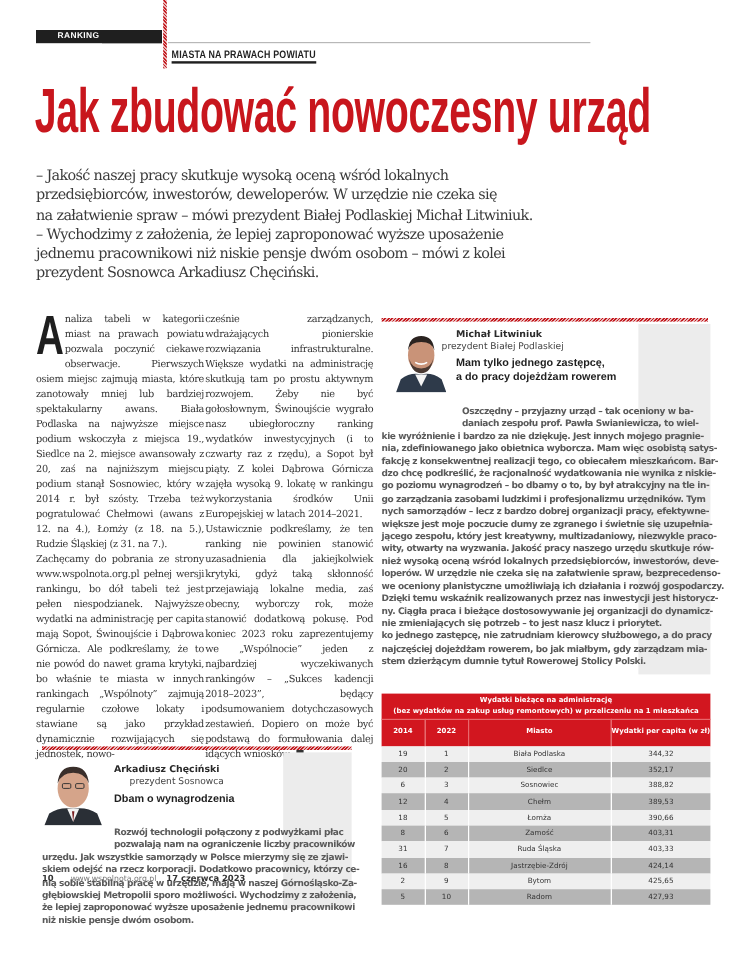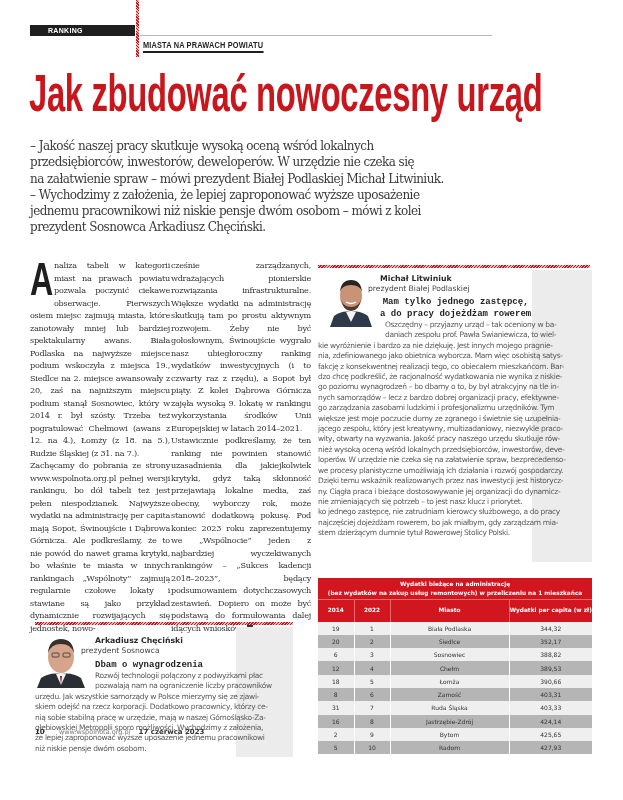--- a/index.html
+++ b/index.html
@@ -58,25 +58,25 @@
     position: absolute; height: 3px;
     background: repeating-linear-gradient(135deg, #c41a1f 0 1px, #e8b8b9 1px 2px);
   }
   .gray-block { position: absolute; background: #ececec; }
   .person-photo { position: absolute; border-radius: 50% 50% 0 0; overflow: hidden; }
   .sidebar-name {
     position: absolute; font-family: "DejaVu Sans", sans-serif; font-weight: bold; font-size: 7.8px; color: #2a2a2a;
   }
   .sidebar-role { position: absolute; font-family: "DejaVu Sans", sans-serif; font-size: 7.6px; color: #444; }
   .sidebar-heading {
-    position: absolute; font-family: Liberation Mono, monospace; font-weight: bold; font-size: 9px; color: #1f1f1f; line-height: 12px; text-align: center;
+    position: absolute; font-family: Liberation Sans, sans-serif; font-weight: bold; font-size: 9px; color: #1f1f1f; line-height: 12px;
   }
   .sidebar-text {
     position: absolute; font-family: "DejaVu Sans", sans-serif; font-size: 7.5px; line-height: 10.4px; color: #5a5a5a;
-    letter-spacing: -0.35px; font-weight: 400;
+    letter-spacing: -0.35px; font-weight: 700; margin-top: 18px;
   }
   .sidebar-text p { white-space: nowrap; }
 
   
   .data-table { position: absolute; left: 318px; top: 578px; width: 274px; border-collapse: collapse;
     font-family: "DejaVu Sans", sans-serif; font-size: 6px; color: #333; }
   .table-caption {
     background: #d2161f; color: #fff; text-align: center; font-weight: bold; font-size: 5.8px; line-height: 8.5px;
     padding: 2px 0 2px;
   }
@@ -143,28 +143,28 @@
   <div>a do pracy dojeżdżam rowerem</div>
 </div>
 <div class="sidebar-text" style="left:318px; top:320px;">
   <p style="padding-left:67px">Oszczędny – przyjazny urząd – tak oceniony w ba-</p>
   <p style="padding-left:67px">daniach zespołu prof. Pawła Swianiewicza, to wiel-</p>
   <p>kie wyróżnienie i bardzo za nie dziękuję. Jest innych mojego pragnie-</p>
   <p>nia, zdefiniowanego jako obietnica wyborcza. Mam więc osobistą satys-</p>
   <p>fakcję z konsekwentnej realizacji tego, co obiecałem mieszkańcom. Bar-</p>
   <p>dzo chcę podkreślić, że racjonalność wydatkowania nie wynika z niskie-</p>
   <p>go poziomu wynagrodzeń – bo dbamy o to, by był atrakcyjny na tle in-</p>
+  <p>go zarządzania zasobami ludzkimi i profesjonalizmu urzędników. Tym</p>
   <p>nych samorządów – lecz z bardzo dobrej organizacji pracy, efektywne-</p>
-  <p>go zarządzania zasobami ludzkimi i profesjonalizmu urzędników. Tym</p>
   <p>większe jest moje poczucie dumy ze zgranego i świetnie się uzupełnia-</p>
   <p>jącego zespołu, który jest kreatywny, multizadaniowy, niezwykle praco-</p>
   <p>wity, otwarty na wyzwania. Jakość pracy naszego urzędu skutkuje rów-</p>
   <p>nież wysoką oceną wśród lokalnych przedsiębiorców, inwestorów, deve-</p>
   <p>loperów. W urzędzie nie czeka się na załatwienie spraw, bezprecedenso-</p>
-  <p>we procesy planistyczne umożliwiają ich działania i rozwój gospodarczy.</p>
+  <p>we oceniony planistyczne umożliwiają ich działania i rozwój gospodarczy.</p>
   <p>Dzięki temu wskaźnik realizowanych przez nas inwestycji jest historycz-</p>
   <p>ny. Ciągła praca i bieżące dostosowywanie jej organizacji do dynamicz-</p>
   <p>nie zmieniających się potrzeb – to jest nasz klucz i priorytet.</p>
   <p>ko jednego zastępcę, nie zatrudniam kierowcy służbowego, a do pracy</p>
   <p>najczęściej dojeżdżam rowerem, bo jak miałbym, gdy zarządzam mia-</p>
   <p>stem dzierżącym dumnie tytuł Rowerowej Stolicy Polski.</p>
 </div>
 
 <table class="data-table">
   <thead>
@@ -253,21 +253,21 @@
     <path d="M2 55 L6 45 Q15 39 26 41 Q37 39 46 45 L50 55 Z" fill="#2a2f36"></path>
     <path d="M21 41 L26 52 L31 41 Z" fill="#f2f2f2"></path>
     <path d="M25 43 L26 52 L27 43 Z" fill="#7a1f22"></path>
     <ellipse cx="26" cy="24" rx="13" ry="16" fill="#d5a48a"></ellipse>
     <path d="M13 20 Q14 6 26 6 Q38 6 39 20 Q36 11 26 11 Q16 11 13 20 Z" fill="#3a2f2b"></path>
     <rect x="17" y="20" width="7" height="4" rx="1" fill="none" stroke="#333" stroke-width="0.8"></rect>
     <rect x="28" y="20" width="7" height="4" rx="1" fill="none" stroke="#333" stroke-width="0.8"></rect>
   </svg>
 </div>
 <div class="sidebar-name" style="left:95px; top:636px;">Arkadiusz Chęciński</div>
-<div class="sidebar-role" style="left:81px; top:646px;">prezydent Sosnowca</div>
+<div class="sidebar-role" style="left:108px; top:646px;">prezydent Sosnowca</div>
 <div class="sidebar-heading" style="left:95px; top:659px;">Dbam o wynagrodzenia</div>
 <div class="sidebar-text" style="left:35px; top:671px;">
   <p style="padding-left:60px">Rozwój technologii połączony z podwyżkami płac</p>
   <p style="padding-left:60px">pozwalają nam na ograniczenie liczby pracowników</p>
   <p>urzędu. Jak wszystkie samorządy w Polsce mierzymy się ze zjawi-</p>
   <p>skiem odejść na rzecz korporacji. Dodatkowo pracownicy, którzy ce-</p>
   <p>nią sobie stabilną pracę w urzędzie, mają w naszej Górnośląsko-Za-</p>
   <p>głębiowskiej Metropolii sporo możliwości. Wychodzimy z założenia,</p>
   <p>że lepiej zaproponować wyższe uposażenie jednemu pracownikowi</p>
   <p>niż niskie pensje dwóm osobom.</p>

